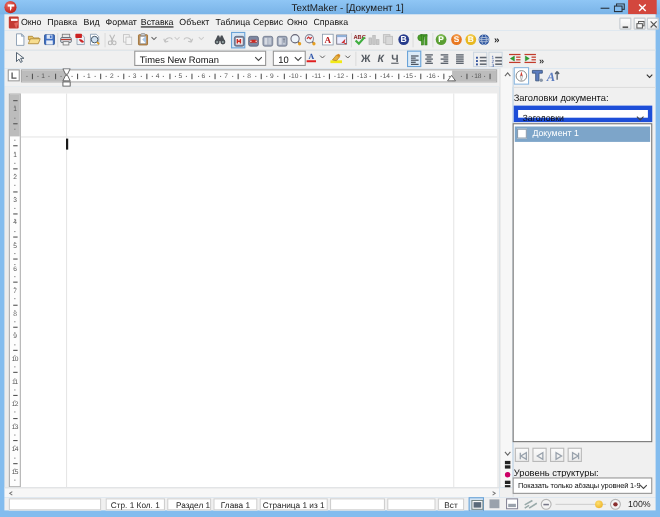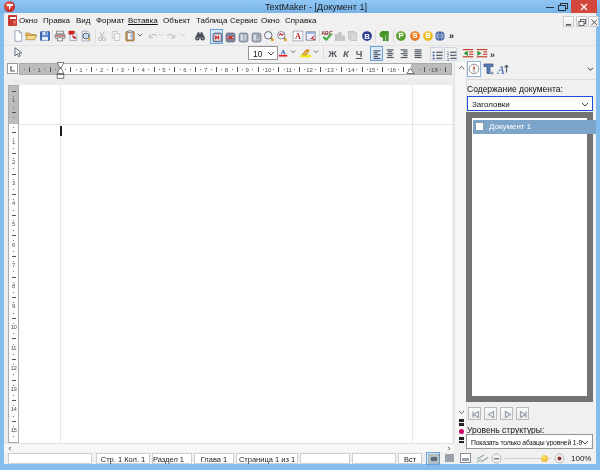--- a/index.html
+++ b/index.html
@@ -239,20 +239,26 @@
       <ellipse cx="8" cy="8" rx="6.5" ry="2.6" fill="none" stroke="#bcc9de" stroke-width="1"></ellipse>
       <ellipse cx="8" cy="8" rx="2.8" ry="6.5" fill="none" stroke="#bcc9de" stroke-width="1"></ellipse>
       <line x1="1.5" y1="8" x2="14.5" y2="8" stroke="#bcc9de"></line>
     </svg>
 <div class="abs" style="left:445px;top:3px;font-size:9px;color:#222;font-weight:bold;letter-spacing:-2px;">»</div>
 </div>
 <div class="abs" style="left:4px;top:46px;width:592px;height:16px;background:#f0f0f0;">
 <svg class="abs" style="left:8.0px;top:1px" width="12" height="12" viewBox="0 0 16 16">
       <path d="M4 1 v11 l3 -3 l2 4 l2 -1 -2 -4 h4 z" fill="#f8f8f8" stroke="#456" stroke-width="1.1"></path>
     </svg>
+<div class="abs" style="left:118px;top:0px;width:120px;height:14px;background:#fff;border:1px solid #949494;">
+      <div class="abs" style="left:4px;top:1.5px;font-size:8.5px;color:#111;white-space:nowrap;">Times New Roman</div>
+      <svg class="abs" style="right:2px;top:4px" width="8" height="6" viewBox="0 0 8 6">
+        <path d="M1 1 l3 3 l3 -3" stroke="#444" stroke-width="1" fill="none"></path>
+      </svg>
+    </div>
 <div class="abs" style="left:244px;top:0px;width:30px;height:14px;background:#fff;border:1px solid #949494;">
       <div class="abs" style="left:4px;top:1.5px;font-size:8.5px;color:#111;white-space:nowrap;">10</div>
       <svg class="abs" style="right:2px;top:4px" width="8" height="6" viewBox="0 0 8 6">
         <path d="M1 1 l3 3 l3 -3" stroke="#444" stroke-width="1" fill="none"></path>
       </svg>
     </div>
 <svg class="abs" style="left:274.0px;top:1px" width="10" height="12" viewBox="0 0 14 16">
       <text x="7" y="9" font-size="10" font-weight="bold" fill="#2a52a8" text-anchor="middle" font-family="Liberation Serif">A</text>
       <rect x="1" y="10.5" width="12" height="2.5" fill="#e02020"></rect>
     </svg>
@@ -576,28 +582,28 @@
 <div class="abs" style="left:29px;top:0px;width:14px;height:14px;">
       <svg width="14" height="14" viewBox="0 0 14 14">
         <text x="5" y="12" font-size="11.5" font-weight="bold" font-style="italic" fill="#5b7cbf" text-anchor="middle" font-family="Liberation Serif">A</text>
         <path d="M10.5 3 v7.5 M10.5 3 l-1.8 2.3 M10.5 3 l1.8 2.3" stroke="#55606c" stroke-width="1.2" fill="none"></path>
       </svg>
     </div>
 <svg class="abs" style="left:120px;top:5px" width="7" height="5" viewBox="0 0 8 6">
       <path d="M1 1 l3 3 l3 -3" stroke="#333" stroke-width="1.2" fill="none"></path>
     </svg>
 <div class="abs" style="left:0px;top:17px;width:129px;height:1px;background:#ddd;"></div>
-<div class="abs" style="left:0px;top:22px;font-size:8.5px;color:#111;">Содержание документа:</div>
-<div class="abs" style="left:0px;top:34px;width:126px;height:15px;background:#fff;border:1px solid #1d4ed8;">
+<div class="abs" style="left:0px;top:22px;font-size:8.5px;color:#111;">Заголовки документа:</div>
+<div class="abs" style="left:0px;top:34px;width:126px;height:15px;background:#fff;border:4px solid #1d4ed8;">
       <div class="abs" style="left:4px;top:2.5px;font-size:8px;color:#111;">Заголовки</div>
       <svg class="abs" style="right:3px;top:4.5px" width="8" height="6" viewBox="0 0 8 6">
         <path d="M1 1 l3 3 l3 -3" stroke="#444" stroke-width="1" fill="none"></path>
       </svg>
     </div>
-<div class="abs" style="left:-1px;top:50px;width:127px;height:290px;background:#fff;border:6px solid #737373;">
+<div class="abs" style="left:-1px;top:50px;width:127px;height:290px;background:#fff;border:1px solid #737373;">
       <div class="abs" style="left:1px;top:2px;width:123px;height:14px;background:#7da5c9;">
         <div class="abs" style="left:2px;top:2px;width:9px;height:9px;background:#fff;border:1px solid #8a9cae;"></div>
         <div class="abs" style="left:16px;top:2px;font-size:8px;color:#fff;">Документ 1</div>
       </div>
     </div>
 <div class="abs" style="left:1px;top:345px;width:13px;height:13px;background:linear-gradient(#fbfbfb,#ececec);border:1px solid #b9b9b9;">
       <svg width="13" height="13" viewBox="0 0 13 13">
         <g fill="none" stroke="#9aa3ad" stroke-width="1.2">
           <path d="M4 3.5 v6 M9.5 3.5 v6 l-5 -3 z"></path>
         </g>
@@ -639,21 +645,21 @@
 <svg class="abs" style="left:443px;top:2px" width="4" height="5" viewBox="0 0 5 6">
       <path d="M1 1 l3 2 l-3 2" stroke="#777" stroke-width="1.2" fill="none"></path>
     </svg>
 </div>
 <div class="abs" style="left:4px;top:452px;width:592px;height:12px;background:#f0f0f0;">
 <div class="abs" style="left:4px;top:1px;width:84px;height:11px;background:#fff;border:1px solid #cfcfcf;"></div>
 <div class="abs" style="left:92px;top:1px;width:54px;height:11px;background:#fff;border:1px solid #cfcfcf;">
       <div class="abs" style="left:0;top:1px;width:52px;text-align:center;font-size:7.5px;color:#222;white-space:nowrap;">Стр. 1 Кол. 1</div>
     </div>
 <div class="abs" style="left:148px;top:1px;width:40px;height:11px;background:#fff;border:1px solid #cfcfcf;">
-      <div class="abs" style="left:0;top:1px;width:38px;text-align:left;font-size:7.5px;color:#222;white-space:nowrap;">Раздел 1</div>
+      <div class="abs" style="left:0;top:1px;width:38px;text-align:right;font-size:7.5px;color:#222;white-space:nowrap;">Раздел 1</div>
     </div>
 <div class="abs" style="left:190px;top:1px;width:40px;height:11px;background:#fff;border:1px solid #cfcfcf;">
       <div class="abs" style="left:0;top:1px;width:38px;text-align:center;font-size:7.5px;color:#222;white-space:nowrap;">Глава 1</div>
     </div>
 <div class="abs" style="left:232px;top:1px;width:62px;height:11px;background:#fff;border:1px solid #cfcfcf;">
       <div class="abs" style="left:0;top:1px;width:60px;text-align:center;font-size:7.5px;color:#222;white-space:nowrap;">Страница 1 из 1</div>
     </div>
 <div class="abs" style="left:296px;top:1px;width:50px;height:11px;background:#fff;border:1px solid #cfcfcf;">
       <div class="abs" style="left:0;top:1px;width:48px;text-align:center;font-size:7.5px;color:#222;white-space:nowrap;margin-top:16px;">Русский</div>
     </div>

